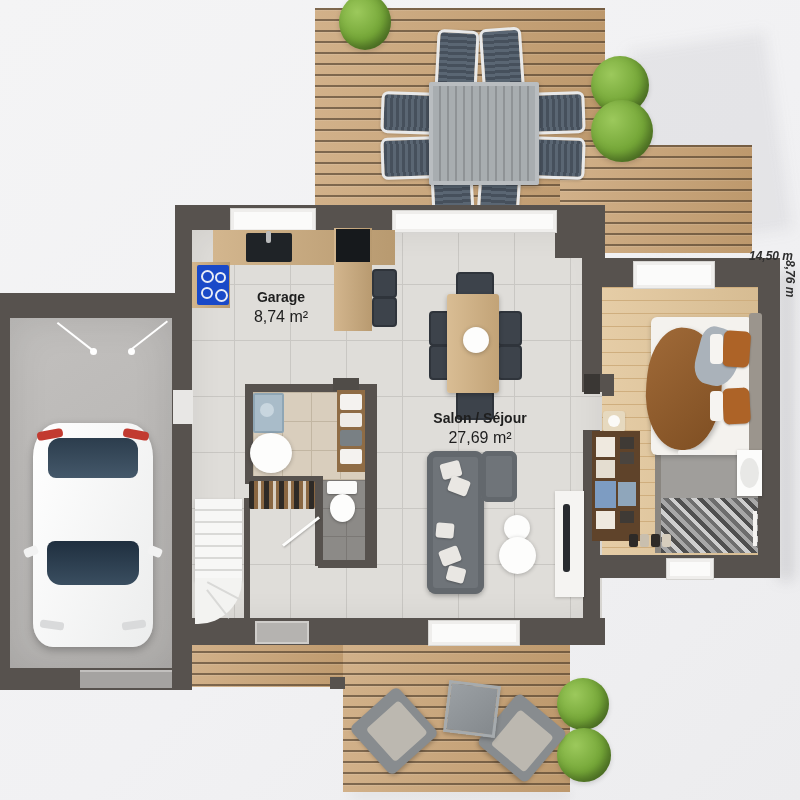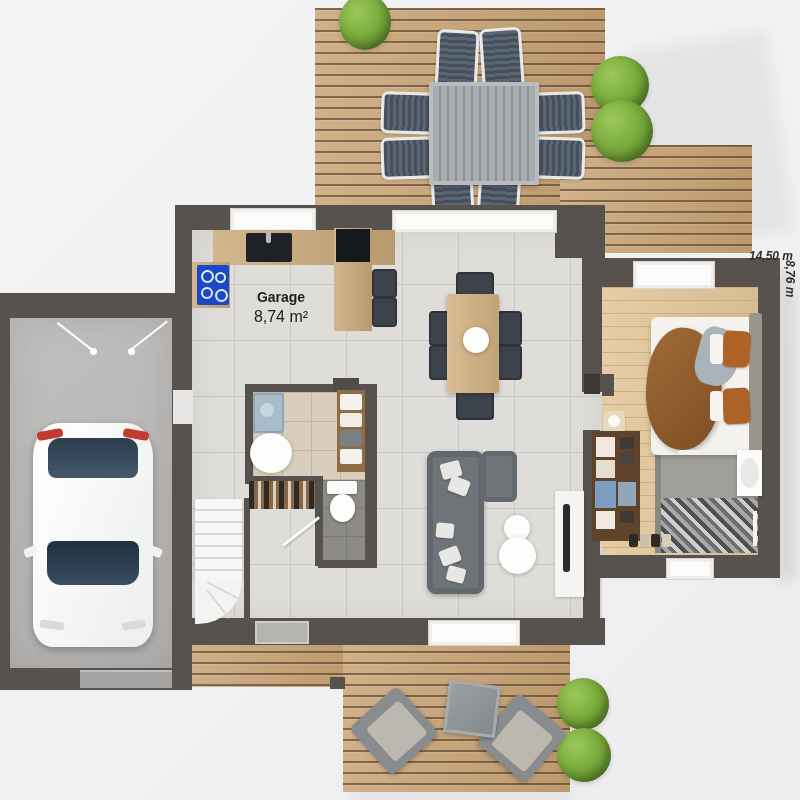--- a/index.html
+++ b/index.html
@@ -227,17 +227,21 @@
   <div class="abs" style="left:737px;top:450px;width:25px;height:46px;background:#fcfcfb;box-shadow:0 1px 3px rgba(0,0,0,.25);">
     <div class="abs" style="left:3px;top:8px;width:19px;height:30px;background:#e8e8e6;border-radius:50%;"></div>
   </div>
   <div class="abs" style="left:678px;top:450px;width:38px;height:5px;background:#f2f1ef;border-radius:2px;"></div>
   <div class="abs" style="left:753px;top:511px;width:4px;height:35px;background:#f4f3f1;"></div>
 
   <div class="room-label" style="left:221px;top:289px;width:120px;">
     <div class="rname">Garage</div>
     <div class="rarea">8,74 m²</div>
   </div>
+  <div class="room-label" style="left:400px;top:410px;width:160px;">
+    <div class="rname">Salon / Séjour</div>
+    <div class="rarea">27,69 m²</div>
+  </div>
 
   <div class="dim" style="left:733px;top:249px;width:60px;text-align:right;">14,50 m</div>
   <div class="dim" style="left:797px;top:260px;transform:rotate(90deg);transform-origin:left top;">8,76 m</div>
 
 </div>
 
 </body></html>

